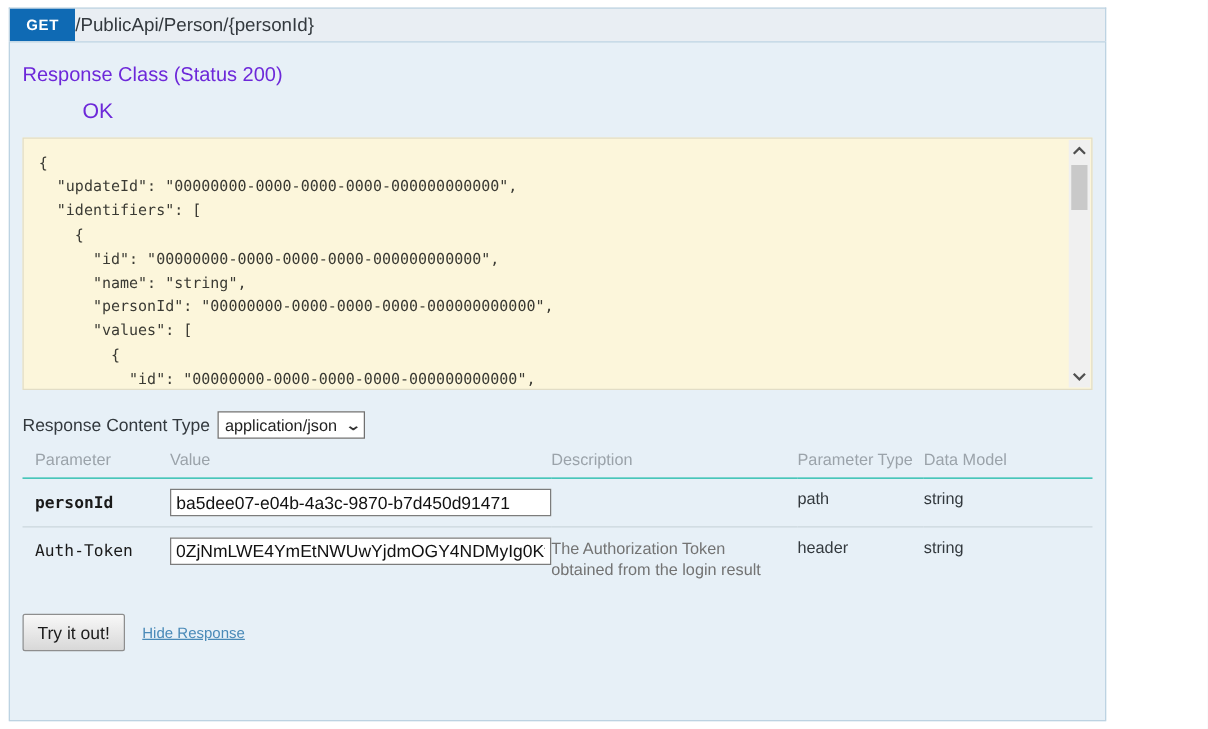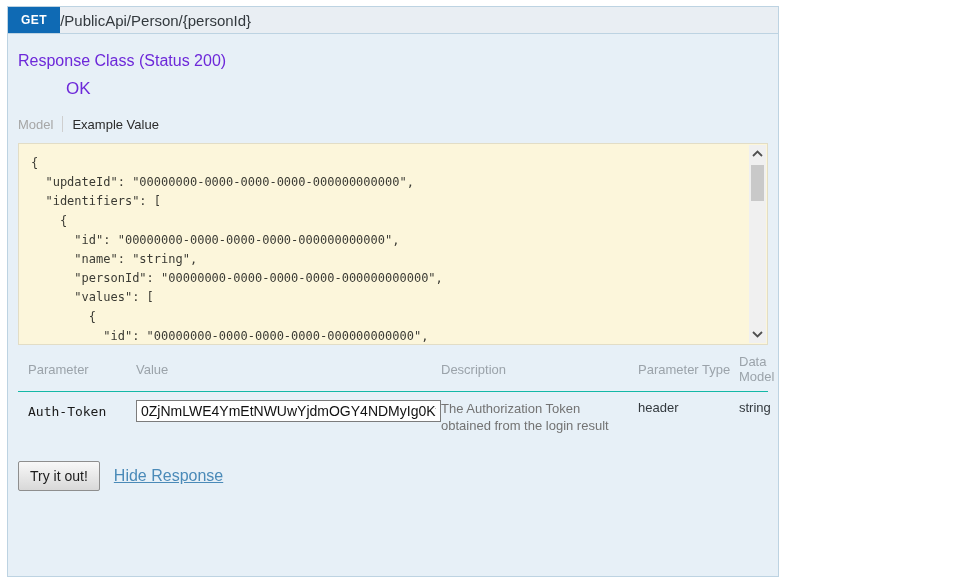--- a/index.html
+++ b/index.html
@@ -1,17 +1,17 @@
 <!DOCTYPE html>
 <html><head>
 <meta charset="utf-8">
 <style>
   html,body{margin:0;padding:0;background:#ffffff;}
   body{width:966px;height:583px;font-family:"Liberation Sans",sans-serif;overflow:hidden;}
-  .panel{position:absolute;left:7px;top:6px;width:772px;}
+  .panel{position:absolute;left:7px;top:6px;width:878px;}
   
   .op-header{display:flex;align-items:stretch;height:26px;background:#e9eef3;border:1px solid #bdd3e2;border-bottom:none;}
   .get-badge{background:#0f6ab4;color:#fff;font-weight:bold;font-size:12px;display:flex;align-items:center;padding:0 13px;letter-spacing:.5px;}
   .op-path{display:flex;align-items:center;font-size:15px;color:#33393e;}
   
   .op-content{background:#e7f0f7;border:1px solid #bdd3e2;height:544px;padding:0 10px;box-sizing:border-box;position:relative;}
   h2.blue-heading{font-size:16px;font-weight:normal;color:#6d28d9;margin:0;padding-top:18px;}
   .ok-text{font-size:17px;color:#6d28d9;margin-top:9px;margin-left:48px;}
   .tabs{display:flex;align-items:center;margin-top:17px;font-size:13px;}
   .tab-model{color:#a6a6a6;}
@@ -40,42 +40,37 @@
   th.first, td.first{padding-left:10px;}
   td{font-size:13px;color:#33393e;vertical-align:top;padding:8px 8px 8px 0;}
   tr.row1 td{border-bottom:1px solid #ccd6dd;}
   .pname{font-family:"DejaVu Sans Mono","Liberation Mono",monospace;font-size:13px;color:#1a1a1a;padding-top:12px;}
   .pname.bold{font-weight:bold;}
   input.pvalue{width:305px;height:22px;box-sizing:border-box;border:1px solid #7c7c7c;background:#fff;font-size:14px;font-family:"Liberation Sans",sans-serif;color:#111;padding:1px 4px;}
   .desc{color:#737373;line-height:17px;}
   
   .actions{display:flex;align-items:center;margin-top:19px;}
   .try-btn{font-size:14px;color:#1c1c1c;background:linear-gradient(#f8f8f8,#d8d8d8);border:1px solid #8e8e8e;border-radius:2px;padding:6px 11px;font-family:"Liberation Sans",sans-serif;cursor:pointer;}
-  .hide-link{margin-left:14px;font-size:16px;color:#4a8ab8;text-decoration:underline;cursor:pointer;}
+  .hide-link{margin-left:14px;font-size:12px;color:#4a8ab8;text-decoration:underline;cursor:pointer;}
 </style>
 </head>
 <body>
 
 <div class="panel">
 
   <div class="op-header">
     <span class="get-badge">GET</span>
     <span class="op-path">/PublicApi/Person/{personId}</span>
   </div>
 
   <div class="op-content">
 
     <h2 class="blue-heading">Response Class (Status 200)</h2>
     <div class="ok-text">OK</div>
 
-    <div class="tabs">
-      <span class="tab-model">Model</span>
-      <span class="tab-sep"></span>
-      <span class="tab-example">Example Value</span>
-    </div>
 
     <div class="snippet">
       <pre>{
   "updateId": "00000000-0000-0000-0000-000000000000",
   "identifiers": [
     {
       "id": "00000000-0000-0000-0000-000000000000",
       "name": "string",
       "personId": "00000000-0000-0000-0000-000000000000",
       "values": [
@@ -89,40 +84,54 @@
         </span>
         <span class="thumb"></span>
         <span class="arrow down">
           <svg width="11" height="7" viewBox="0 0 11 7">
               <path d="M1 1 L5.5 5.5 L10 1" fill="none" stroke="#505050" stroke-width="1.8"></path>
             </svg>
         </span>
       </div>
     </div>
 
+    <div class="ct-row">
+      <span>Response Content Type</span>
+      <span class="select-box">
+        <span>application/json</span>
+        <span class="chev">⌄</span>
+      </span>
+    </div>
 
 
     <table class="params">
       <colgroup>
           <col class="c1">
           <col class="c2">
           <col class="c3">
           <col class="c4">
           <col class="c5">
         </colgroup>
       <thead>
         <tr>
           <th class="first">Parameter</th>
           <th>Value</th>
           <th>Description</th>
           <th>Parameter Type</th>
           <th>Data Model</th>
         </tr>
       </thead>
       <tbody>
+        <tr class="row1">
+          <td class="first pname bold">personId</td>
+          <td><input class="pvalue" type="text" value="ba5dee07-e04b-4a3c-9870-b7d450d91471" style=""></td>
+          <td class="desc"></td>
+          <td>path</td>
+          <td>string</td>
+        </tr>
         <tr>
           <td class="first pname">Auth-Token</td>
           <td><input class="pvalue" type="text" value="0ZjNmLWE4YmEtNWUwYjdmOGY4NDMyIg0KfQ." style=""></td>
           <td class="desc">The Authorization Token obtained from the login result</td>
           <td>header</td>
           <td>string</td>
         </tr>
       </tbody>
     </table>
 

